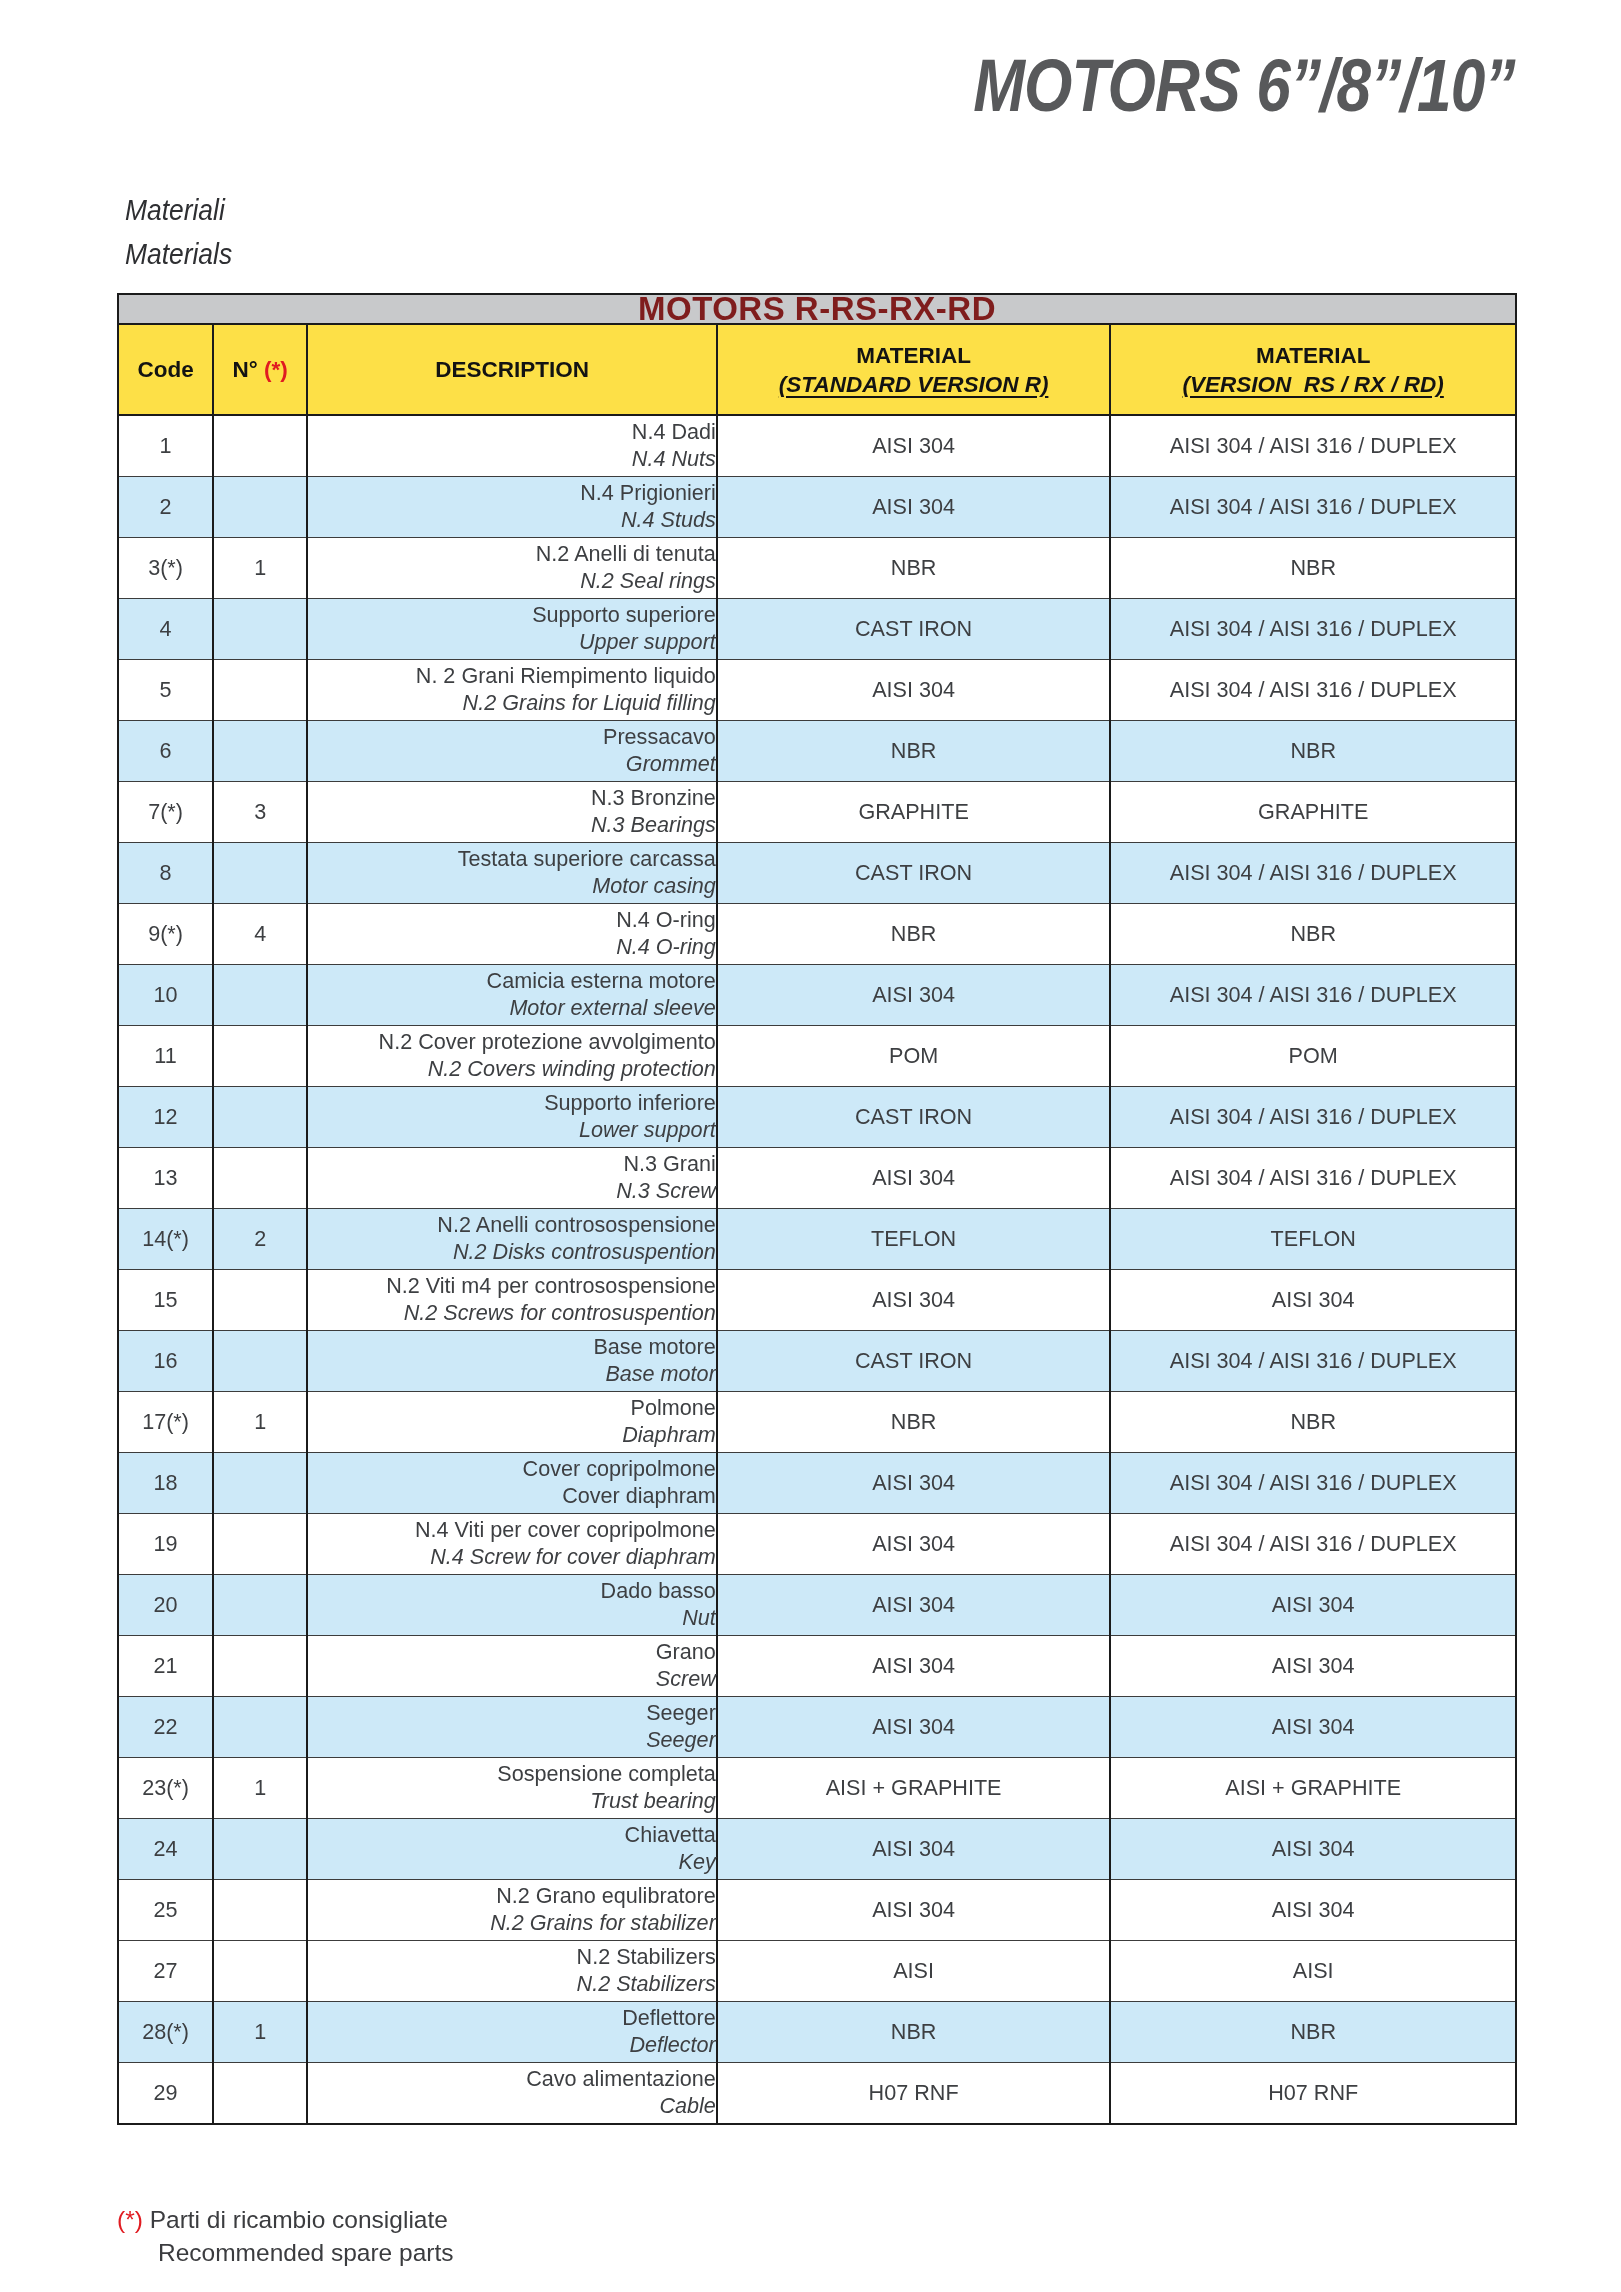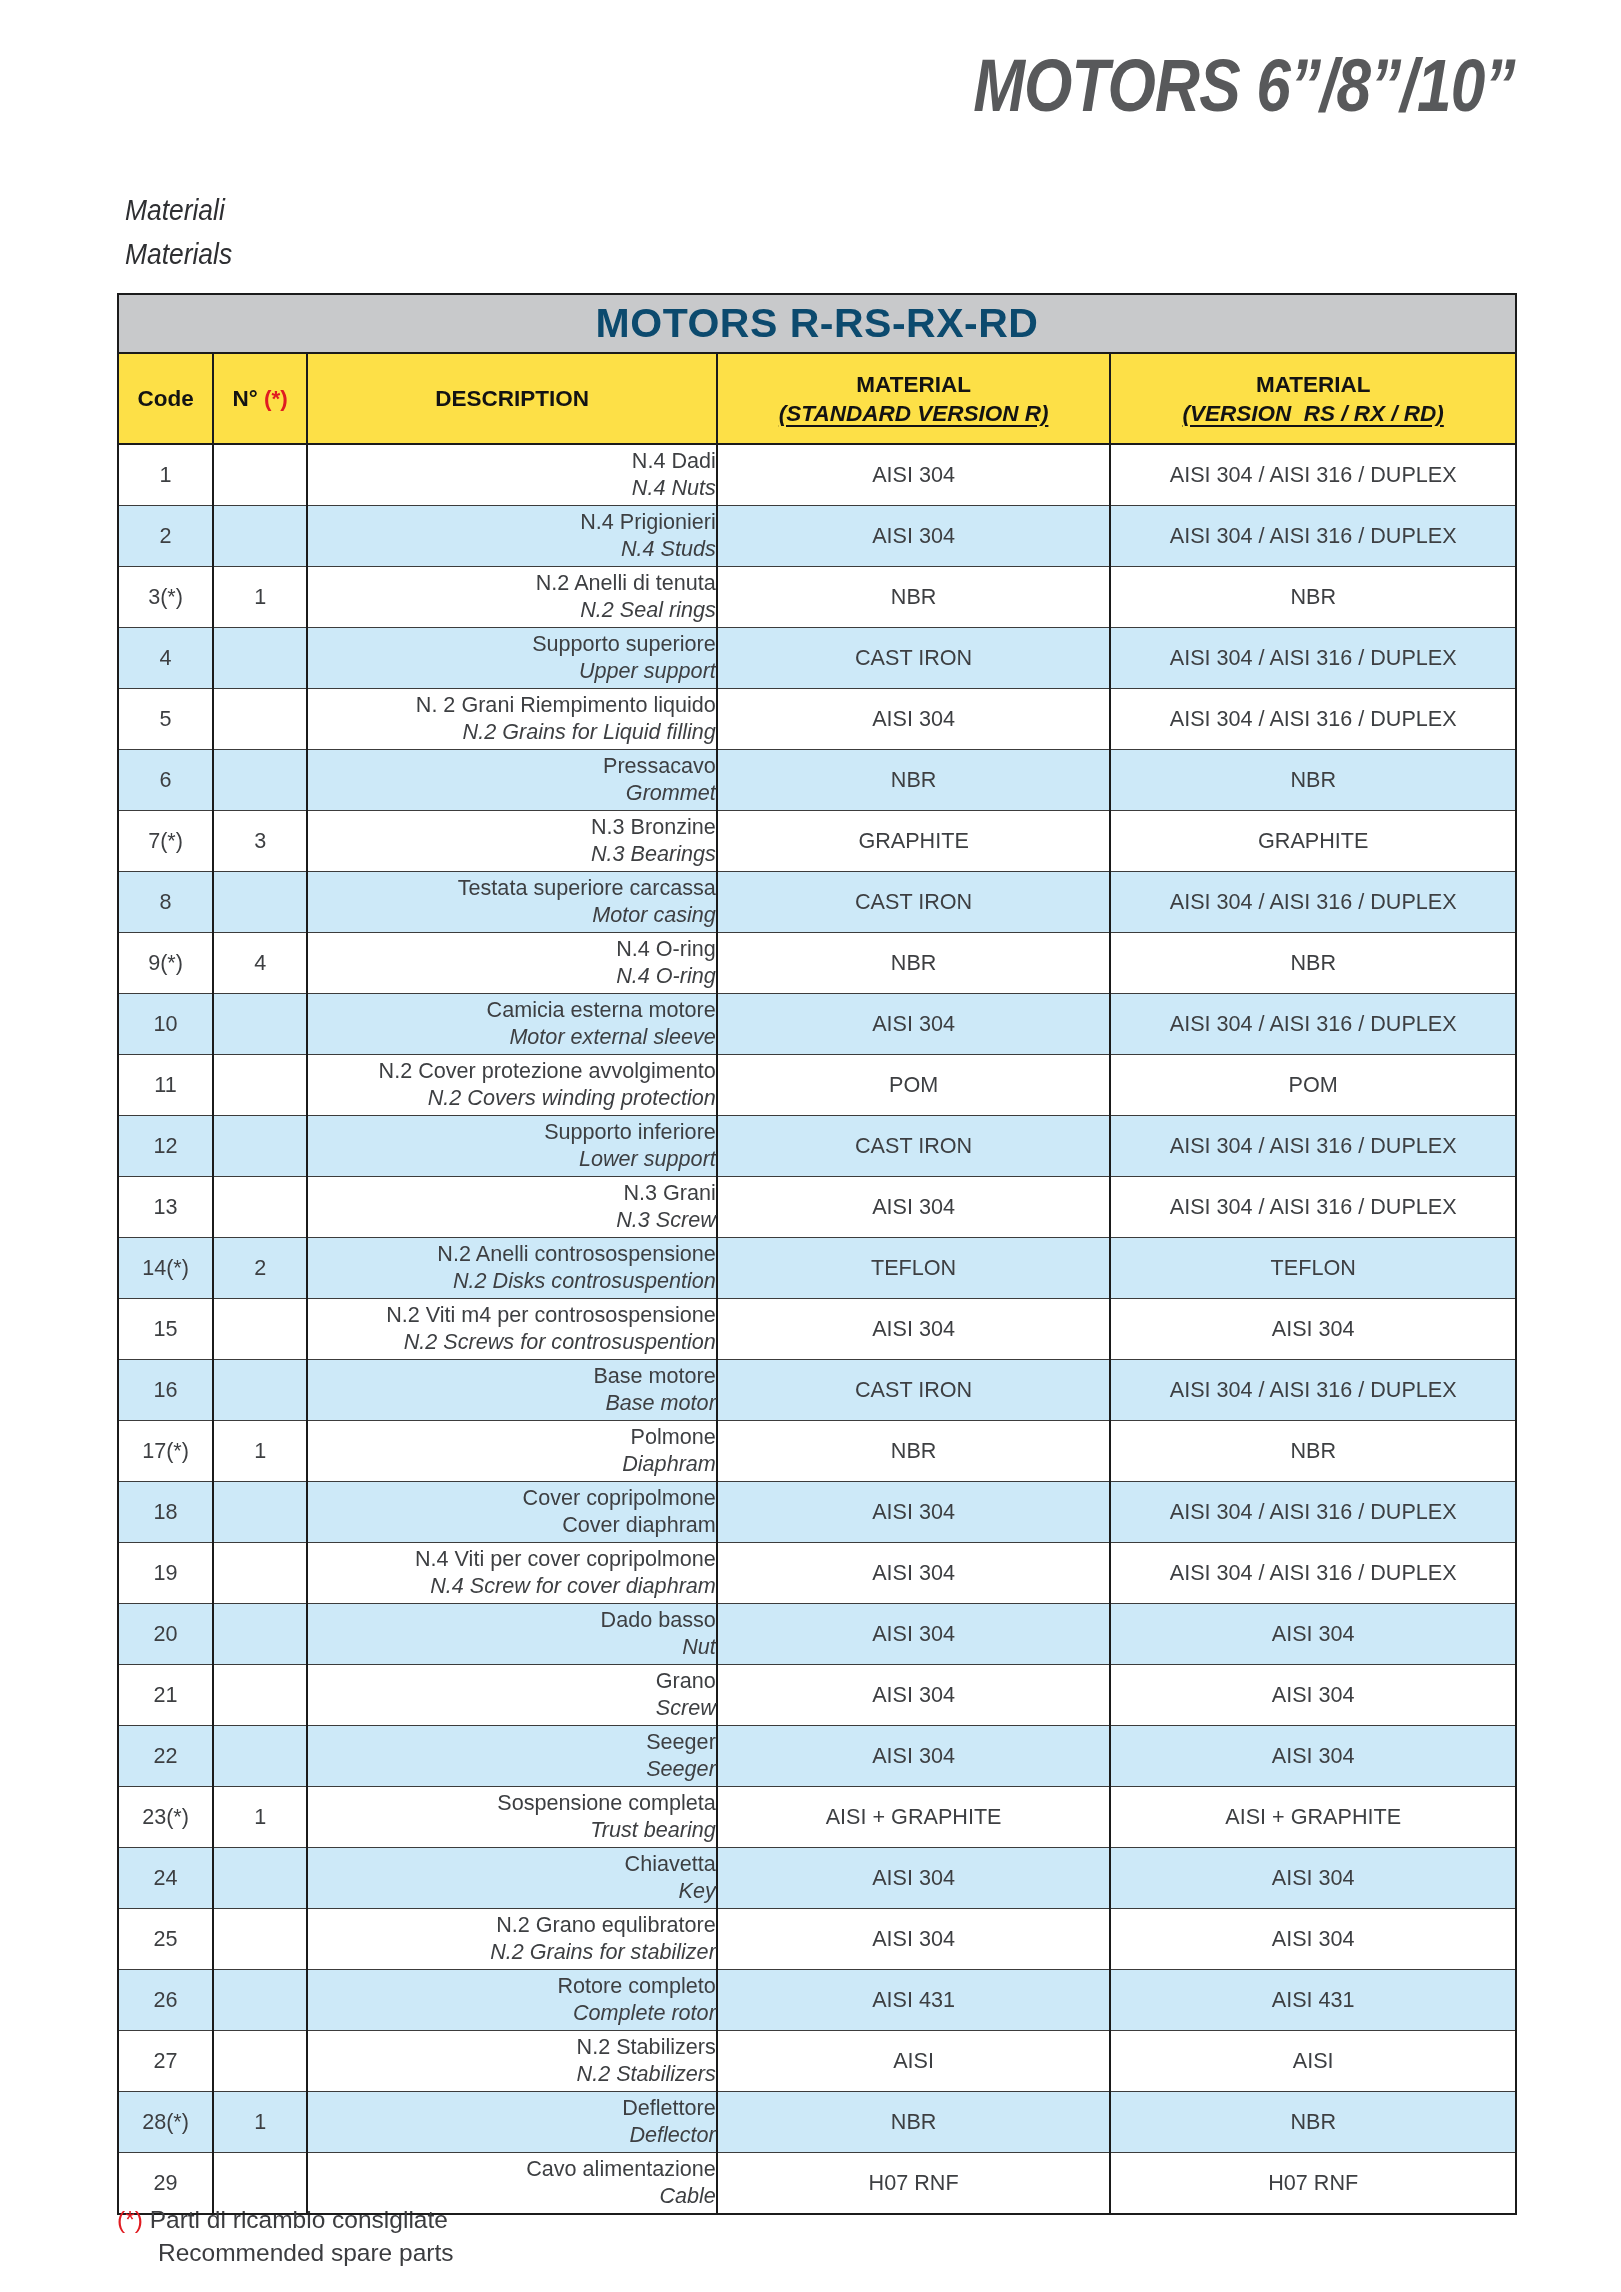--- a/index.html
+++ b/index.html
@@ -43,29 +43,29 @@
   
   .tbl-wrap {
     position: absolute;
     left: 117px;
     top: 293px;
     width: 1400px;
     border: 2.9px solid #1b1b1b;
     background: #ffffff;
   }
   .band {
-    height: 59px;
+    height: 30px;
     background: #c8c9cb;
     border-bottom: 2px solid #1b1b1b;
     display: flex;
     align-items: center;
     justify-content: center;
-    font-size: 41px;
+    font-size: 33px;
     font-weight: bold;
-    color: #0c4a6e;
+    color: #7f1d1d;
     letter-spacing: 0.5px;
   }
   table { border-collapse: collapse; width: 100%; table-layout: fixed; }
   col.c-code { width: 94px; }
   col.c-n    { width: 94px; }
   col.c-desc { width: 409px; }
   col.c-m1   { width: 393px; }
   col.c-m2   { width: 404px; }
 
   thead tr { height: 90px; background: #fde047; margin-top: 20px; }
@@ -395,30 +395,20 @@
           <tr>
             <td>25</td>
             <td></td>
             <td class="desc">
               <div class="it">N.2 Grano equlibratore</div>
               <div class="en ital">N.2 Grains for stabilizer</div>
             </td>
             <td>AISI 304</td>
             <td>AISI 304</td>
           </tr>
-          <tr class="blue">
-            <td>26</td>
-            <td></td>
-            <td class="desc">
-              <div class="it">Rotore completo</div>
-              <div class="en ital">Complete rotor</div>
-            </td>
-            <td>AISI 431</td>
-            <td>AISI 431</td>
-          </tr>
           <tr>
             <td>27</td>
             <td></td>
             <td class="desc">
               <div class="it">N.2 Stabilizers</div>
               <div class="en ital">N.2 Stabilizers</div>
             </td>
             <td>AISI</td>
             <td>AISI</td>
           </tr>

